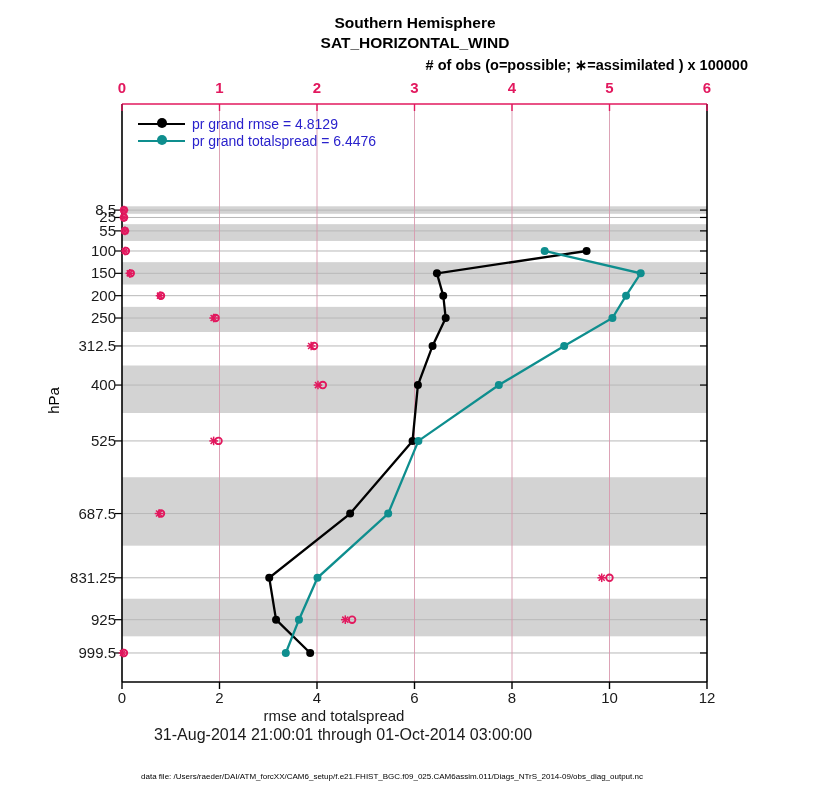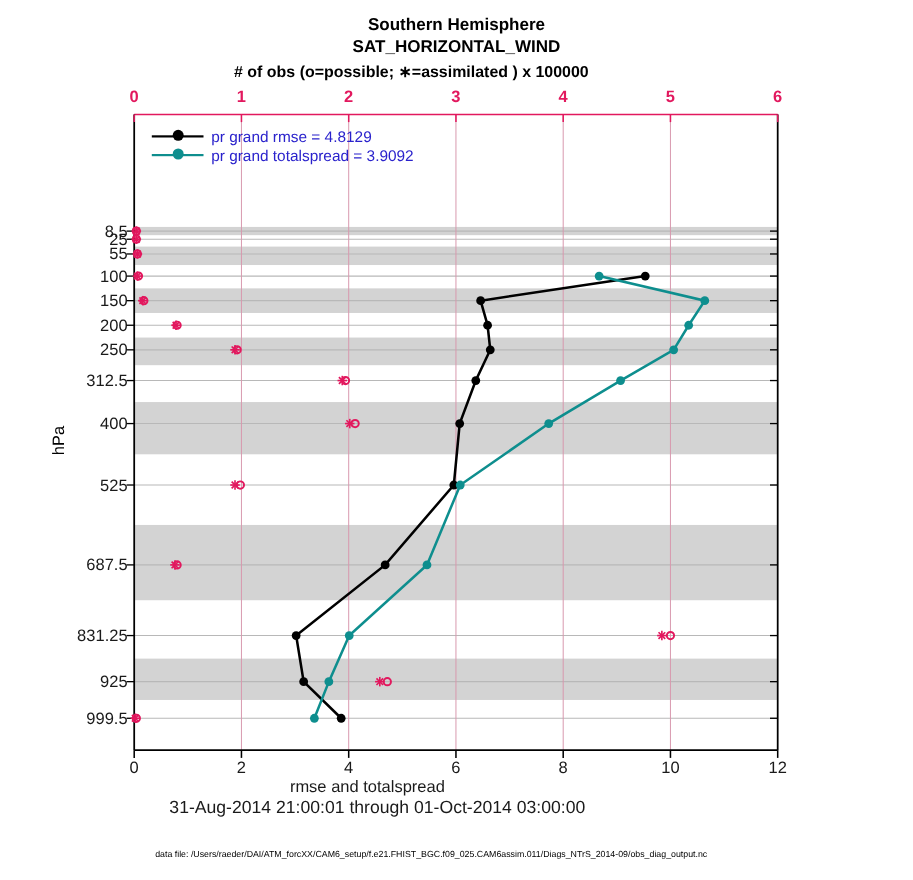--- a/index.html
+++ b/index.html
@@ -2,21 +2,21 @@
 <html><head>
 <meta charset="utf-8">
 <style>
   html,body{margin:0;padding:0;background:#ffffff;}
   #stage{position:relative;width:830px;height:800px;background:#ffffff;overflow:hidden;
          font-family:"Liberation Sans", sans-serif;}
   .abs{position:absolute;}
   .title{width:830px;text-align:center;font-weight:bold;font-size:15.5px;color:#000;}
   #title1{top:14px;left:0;}
   #title2{top:34px;left:0;}
-  #obs-label{top:57px;left:0;width:748px;text-align:center;font-size:14.5px;font-weight:bold;}
+  #obs-label{top:57px;left:0;width:748px;text-align:right;font-size:14.5px;font-weight:bold;}
   #legend{top:115px;left:138px;}
   .legend-row{display:flex;align-items:center;height:17px;}
   .legend-line{position:relative;width:47px;height:0;border-top-width:2.5px;border-top-style:solid;}
   .legend-dot{position:absolute;left:19px;top:-6.5px;width:10px;height:10px;border-radius:50%;}
   .legend-label{margin-left:7px;font-size:14px;color:#2a22cc;white-space:nowrap;}
   #hpa-label{top:392px;left:40px;font-size:15px;color:#000;transform:rotate(-90deg);transform-origin:center;}
   #xlabel{top:707px;left:0;width:668px;text-align:center;font-size:15px;color:#1a1a1a;}
   #date-line{top:726px;left:0;width:686px;text-align:center;font-size:16px;color:#1a1a1a;}
   #data-file{top:772px;left:0;width:784px;text-align:center;font-size:8px;color:#000;}
   svg text{font-family:"Liberation Sans", sans-serif;}
@@ -274,21 +274,21 @@
     <div class="legend-row">
       <span class="legend-line" style="border-top-color: rgb(0, 0, 0);">
           <span class="legend-dot" style="background: rgb(0, 0, 0);"></span>
         </span>
       <span class="legend-label">pr grand rmse = 4.8129</span>
     </div>
     <div class="legend-row">
       <span class="legend-line" style="border-top-color: rgb(14, 142, 142);">
           <span class="legend-dot" style="background: rgb(14, 142, 142);"></span>
         </span>
-      <span class="legend-label">pr grand totalspread = 3.9092</span>
+      <span class="legend-label">pr grand totalspread = 6.4476</span>
     </div>
   </div>
 
   <div class="abs" id="hpa-label">hPa</div>
   <div class="abs" id="xlabel">rmse and totalspread</div>
   <div class="abs" id="date-line">31-Aug-2014 21:00:01 through 01-Oct-2014 03:00:00</div>
   <div class="abs" id="data-file">data file: /Users/raeder/DAI/ATM_forcXX/CAM6_setup/f.e21.FHIST_BGC.f09_025.CAM6assim.011/Diags_NTrS_2014-09/obs_diag_output.nc</div>
 </div>
 
 </body></html>

